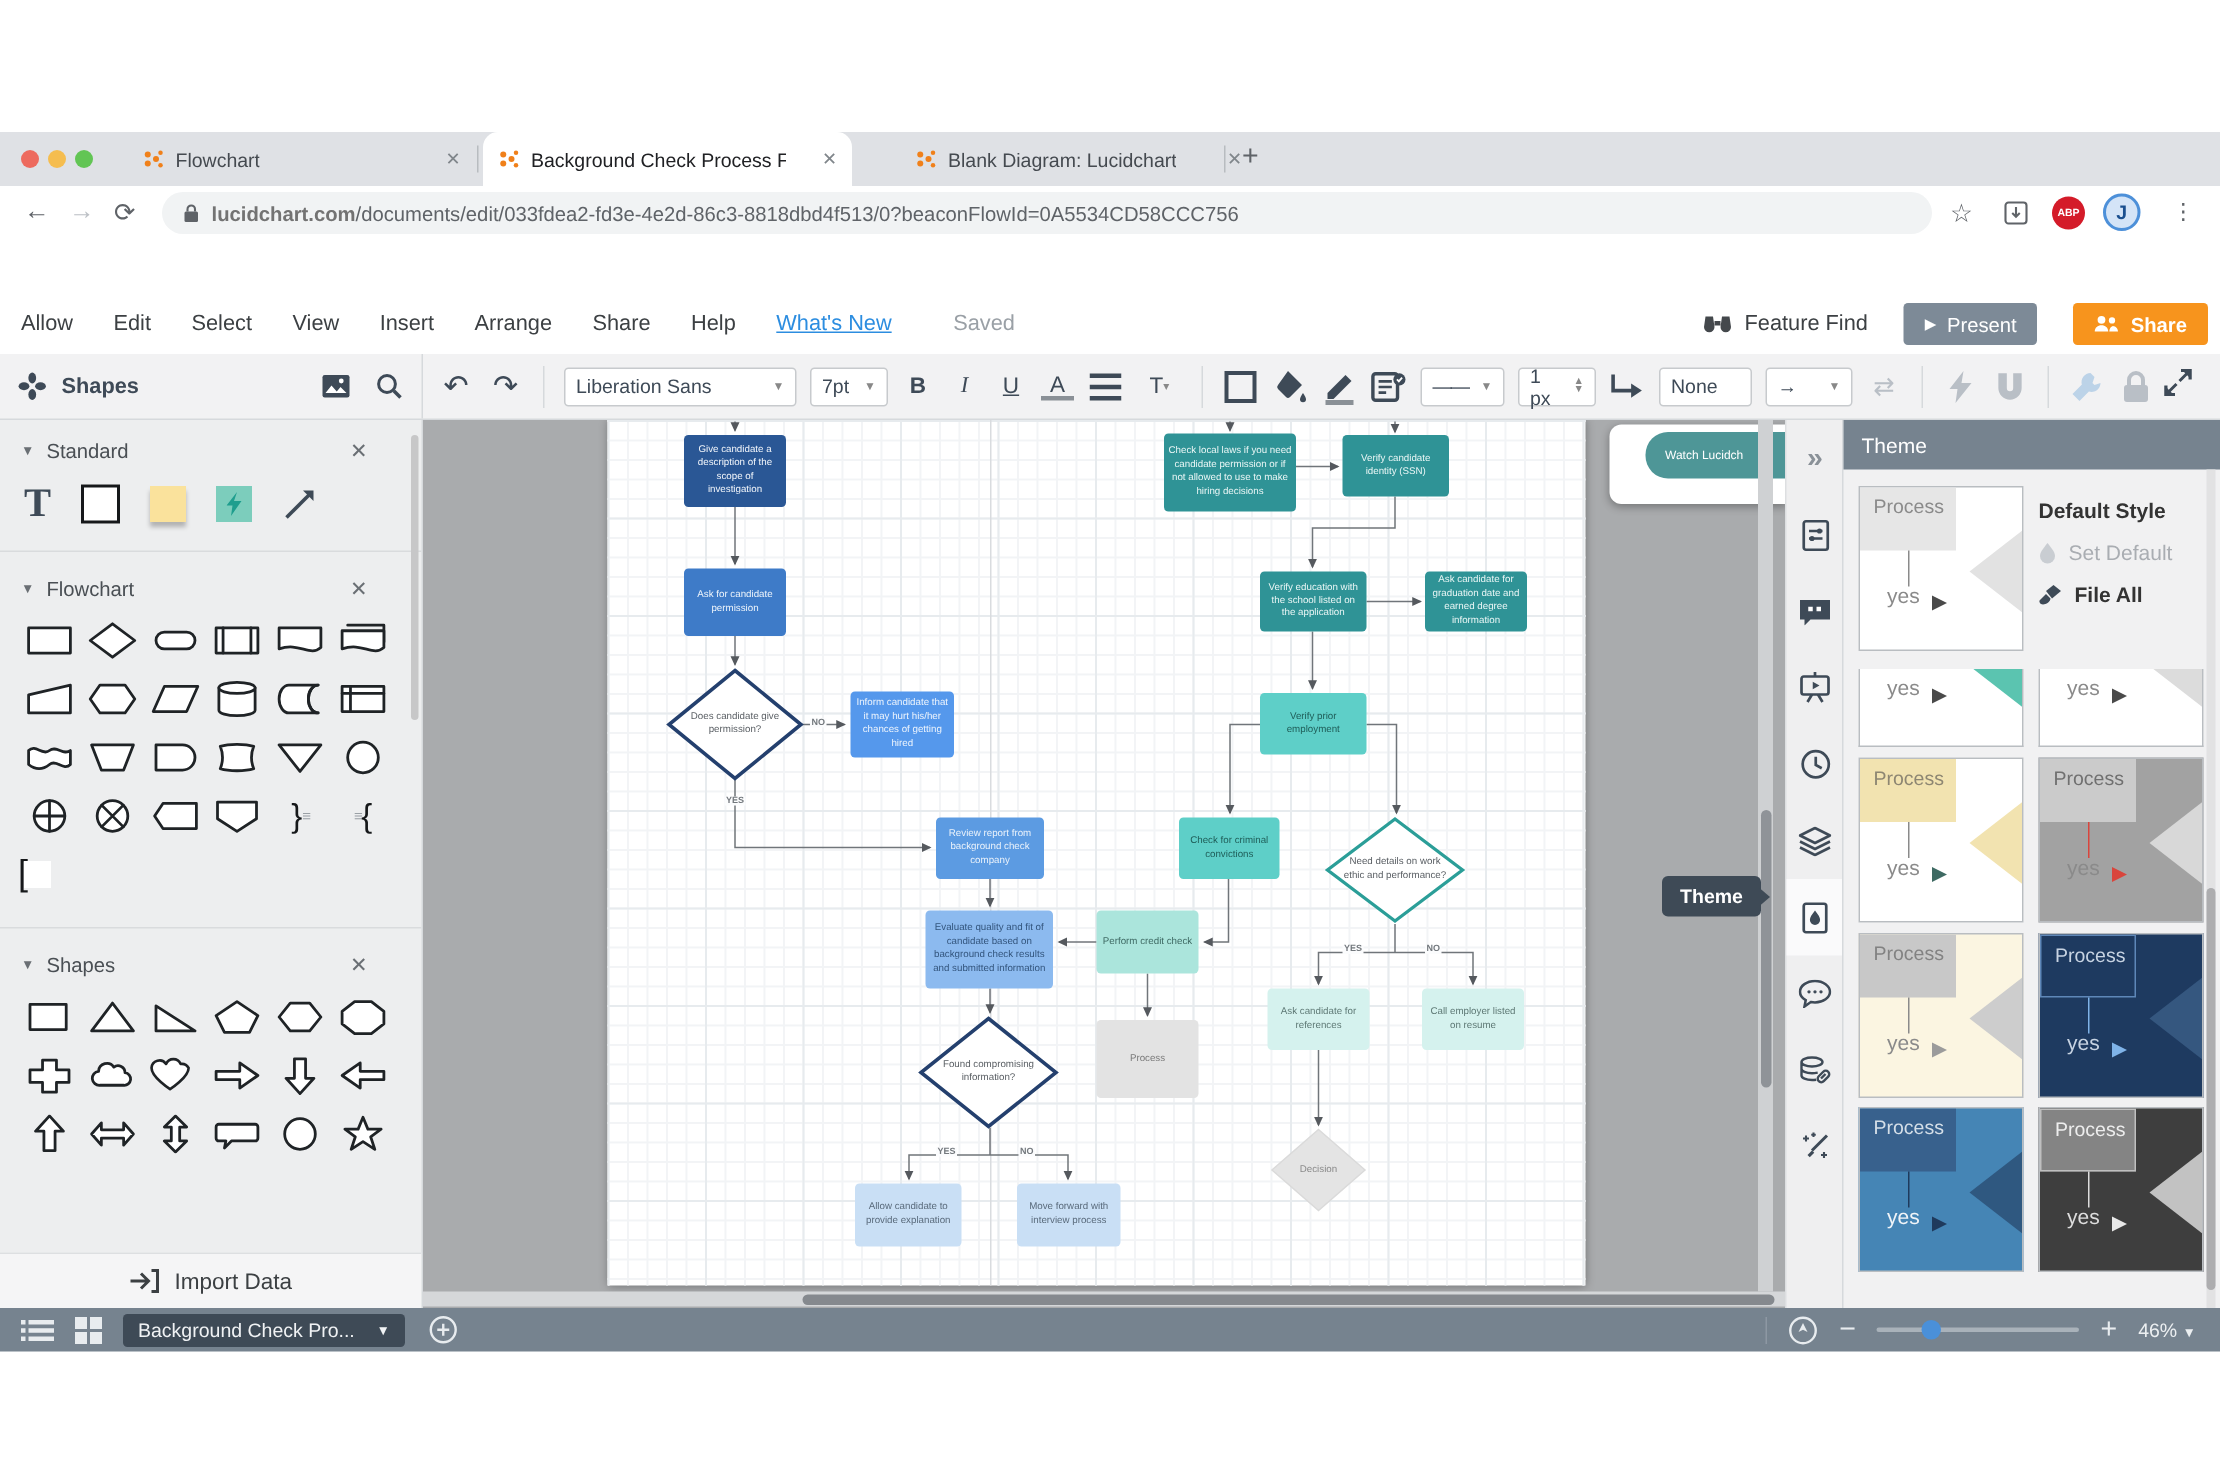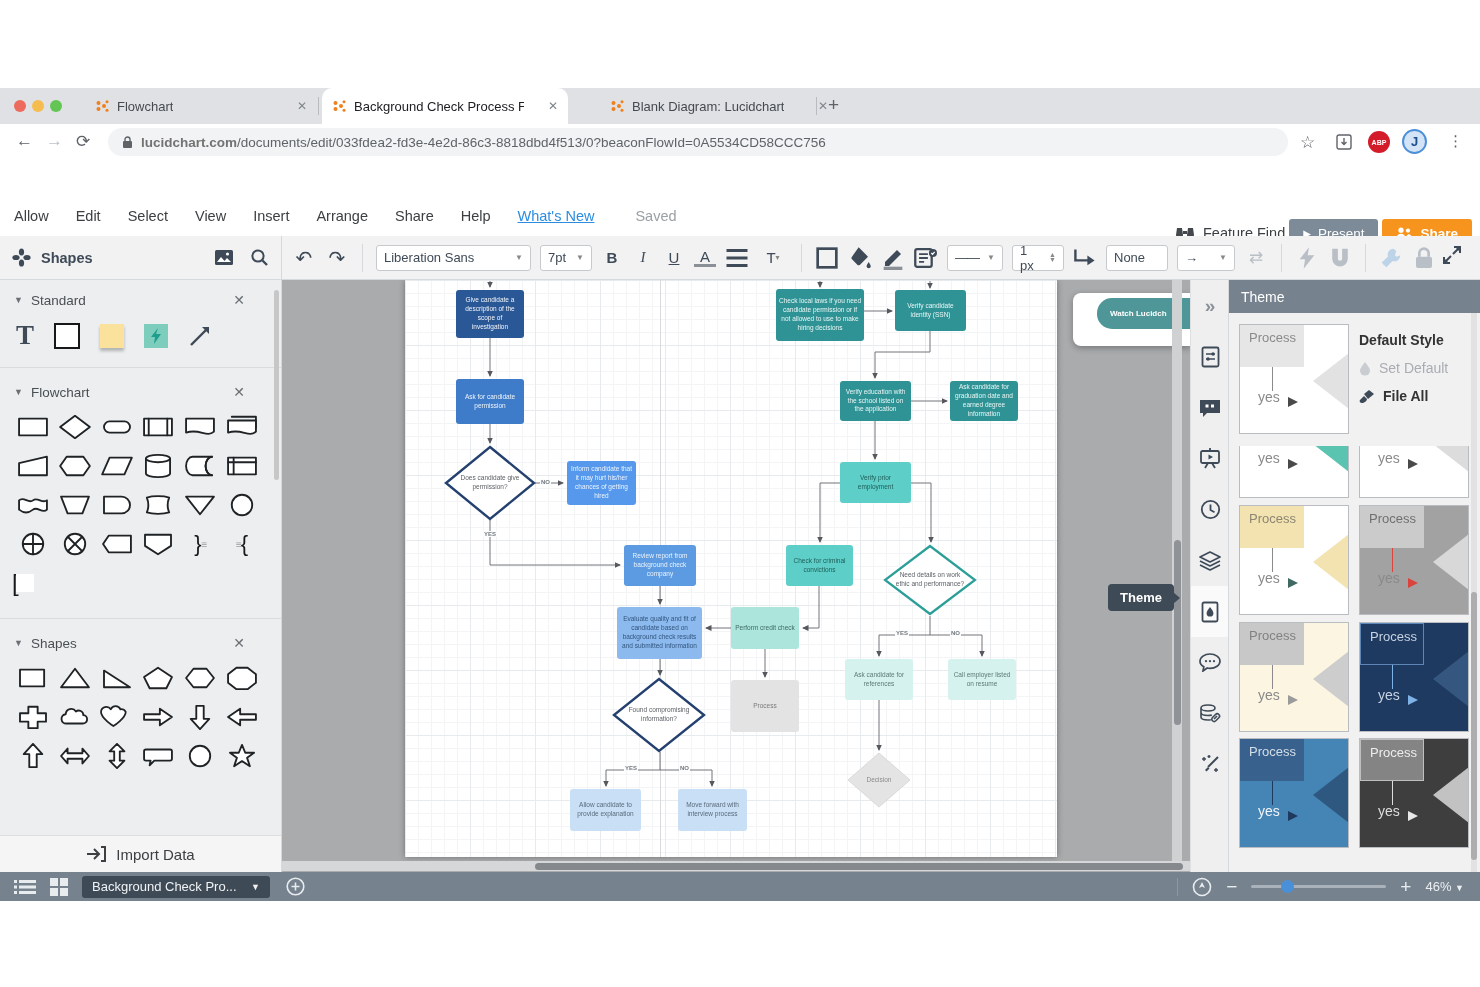--- a/index.html
+++ b/index.html
@@ -26,21 +26,21 @@
   #lheader{left:0;top:160px;width:1480px;height:36px;background:#3E4A56;color:#fff;}
   #folderbox{left:0;top:0;width:34px;height:36px;background:#F7941D;display:flex;align-items:center;justify-content:center;}
   #doct{left:44px;top:9px;font-size:14.5px;}
   #editpencil{font-size:12px;color:#E8EAED;}
   #usermenu{right:14px;top:9px;font-size:14px;}
   
   #menubar{left:0;top:196px;width:1480px;height:40px;background:#fff;}
   #menus{left:14px;top:0;height:40px;display:flex;align-items:center;gap:27px;font-size:14.5px;color:#3C4043;}
   #whatsnew{color:#2C8DE0;text-decoration:underline;}
   #savedtxt{color:#9AA0A6;margin-left:14px;}
-  #menur{right:8px;top:0;height:40px;display:flex;align-items:center;gap:4px;margin-top:17px;}
+  #menur{right:8px;top:0;height:40px;display:flex;align-items:center;gap:24px;}
   #featurefind{display:flex;align-items:center;gap:7px;font-size:14.5px;color:#3C4043;}
   .hbtn{height:28px;border-radius:3px;display:flex;align-items:center;gap:7px;padding:0 14px;font-size:13.5px;color:#fff;}
   #presentbtn{background:#7D8A97;}
   #sharebtn{background:#F7941D;font-weight:bold;}
   
   #toolbar{left:0;top:236px;width:1480px;height:44px;background:#F2F2F3;border-bottom:1px solid #D6D9DC;box-sizing:border-box;}
   #tbleft{left:0;top:0;width:282px;height:43px;border-right:1px solid #D6D9DC;box-sizing:border-box;display:flex;align-items:center;padding:0 12px;gap:10px;}
   #shapeslbl{font-size:14.5px;font-weight:bold;color:#3E4A57;}
   #tbmain{left:292px;top:0;height:43px;display:flex;align-items:center;gap:9px;}
   .tico{display:flex;align-items:center;justify-content:center;width:24px;height:24px;color:#3E4A57;}
@@ -78,21 +78,21 @@
   .c-tealdk{background:#2F9396;color:#E9F6F5;}
   .c-tealmd{background:#5ECFC8;color:#1F5D58;}
   .c-tealpl{background:#ABE5DC;color:#3F6A64;}
   .c-mint{background:#D5F2EE;color:#5F7A76;}
   .c-gray{background:#E3E3E3;color:#7A7A7A;}
   .dmd{position:absolute;}
   .dmd svg{position:absolute;left:0;top:0;}
   .dmdtxt{position:absolute;left:12%;top:28%;width:76%;height:44%;display:flex;align-items:center;justify-content:center;text-align:center;font-size:6.5px;line-height:1.35;color:#5a5f64;}
   .elab{position:absolute;font-size:6px;font-weight:bold;color:#74797e;background:#FBFCFD;padding:0 1px;}
   #edges{position:absolute;left:0;top:0;}
-  #watchcard{position:absolute;left:791px;top:13px;width:118px;height:53px;background:#fff;border-radius:8px 0 0 8px;box-shadow:0 2px 6px rgba(0,0,0,.3);font-weight:bold;}
+  #watchcard{position:absolute;left:791px;top:3px;width:118px;height:53px;background:#fff;border-radius:8px 0 0 8px;box-shadow:0 2px 6px rgba(0,0,0,.3);}
   #watchbtn{position:absolute;left:24px;top:5px;width:94px;height:31px;background:#4E9697;border-radius:15px 0 0 15px;color:#fff;font-size:8px;display:flex;align-items:center;padding-left:13px;overflow:hidden;white-space:nowrap;}
   #hscroll-track{left:282px;top:861px;width:908px;height:10px;background:#D5D7D9;}
   #hscroll-thumb{left:535px;top:863px;width:648px;height:7px;background:#85898E;border-radius:4px;}
   #vscroll-track{left:1172px;top:280px;width:10px;height:581px;background:#CFD1D3;}
   #vscroll-thumb{left:1174px;top:540px;width:7px;height:185px;background:#8F9398;border-radius:4px;}
   
   #rstrip{left:1190px;top:280px;width:38px;height:592px;background:#EFEFF0;border-left:1px solid #DDDFE1;box-sizing:border-box;}
   .rsi{width:38px;height:51px;display:flex;align-items:center;justify-content:center;color:#3E4A57;}
   .rsi.active{background:#FAFAFB;}
   

